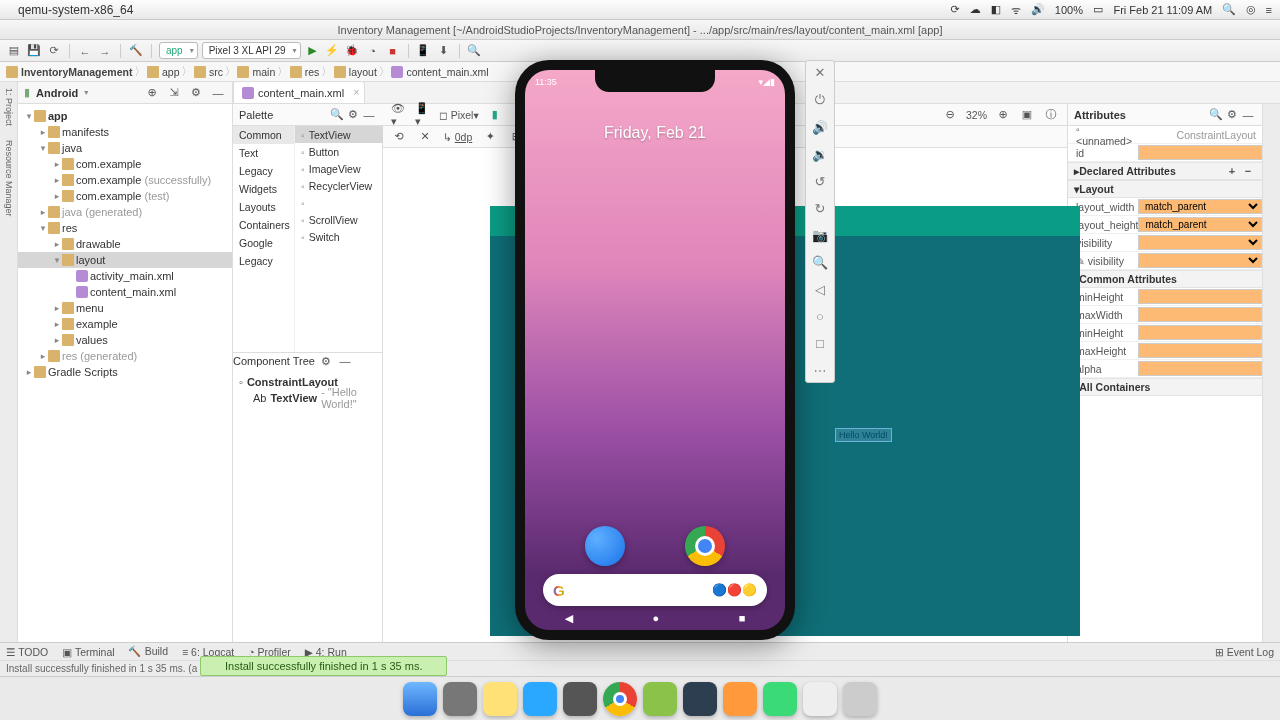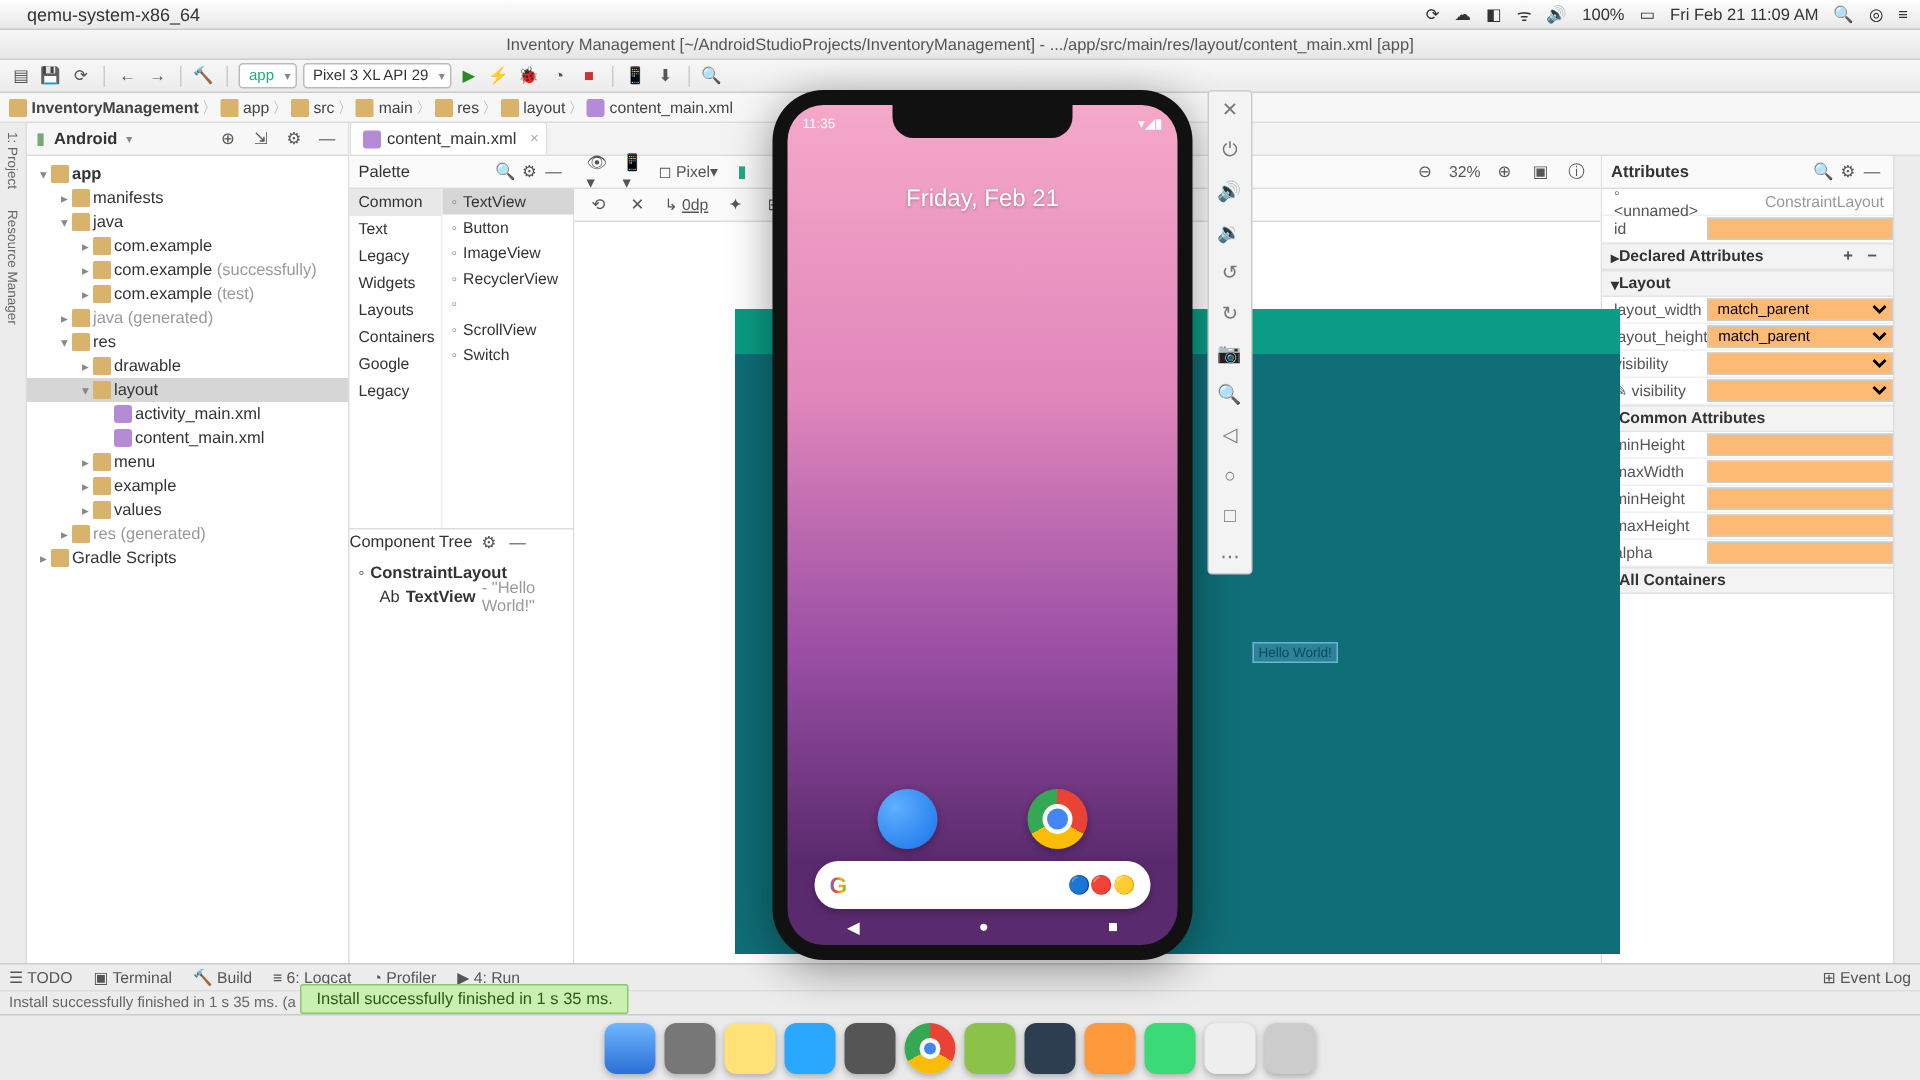--- a/index.html
+++ b/index.html
@@ -94,21 +94,21 @@
 .appicon{width:40px;height:40px;border-radius:50%;box-shadow:0 2px 6px rgba(0,0,0,.3);}
 .msg-icon{background:radial-gradient(circle at 30% 30%,#5eb0ff,#1a73e8);}
 .chrome-icon{background:conic-gradient(#ea4335 0 120deg,#fbbc05 120deg 240deg,#34a853 240deg 360deg);position:relative;}
 .chrome-icon::after{content:"";position:absolute;inset:10px;background:#fff;border-radius:50%;}
 .chrome-icon::before{content:"";position:absolute;inset:13px;background:#4285f4;border-radius:50%;z-index:1;}
 .searchpill{position:absolute;bottom:24px;left:18px;right:18px;height:32px;background:#fff;border-radius:18px;display:flex;align-items:center;padding:0 10px;box-shadow:0 2px 6px rgba(0,0,0,.25);}
 .g-logo{font-weight:bold;font-size:15px;background:linear-gradient(90deg,#4285f4,#ea4335,#fbbc05,#34a853);-webkit-background-clip:text;color:transparent;}
 .navbar{position:absolute;bottom:2px;left:0;right:0;height:20px;display:flex;justify-content:space-around;align-items:center;color:#fff;font-size:11px;}
 .emubar{position:absolute;left:290px;top:0;width:30px;background:#f3f3f3;border:1px solid #ccc;border-radius:3px;display:flex;flex-direction:column;align-items:center;padding:4px 0;gap:12px;}
 .emubar span{color:#777;font-size:13px;cursor:pointer;}
-.toast{position:absolute;left:200px;bottom:44px;background:#c9f0b0;border:1px solid #8bc96a;padding:3px 10px;font-size:11px;color:#2a5a14;border-radius:2px;z-index:40;}
+.toast{position:absolute;left:200px;bottom:44px;background:#c9f0b0;border:1px solid #8bc96a;padding:3px 24px;font-size:11px;color:#2a5a14;border-radius:2px;z-index:40;}
 
 .bottom-tabs{height:18px;background:#ececec;border-top:1px solid #ccc;display:flex;align-items:center;padding:0 6px;gap:14px;font-size:10.5px;color:#555;}
 .bottom-tabs .right{margin-left:auto;display:flex;gap:10px;align-items:center;}
 .statusline{height:16px;background:#ececec;border-top:1px solid #ddd;font-size:10px;color:#666;padding:0 6px;display:flex;align-items:center;}
 .mac-dock{height:44px;background:rgba(230,230,230,.6);display:flex;justify-content:center;align-items:center;gap:6px;border-top:1px solid #ccc;}
 .dockapp{width:34px;height:34px;border-radius:8px;box-shadow:0 2px 4px rgba(0,0,0,.25);}
 </style>
 </head>
 <body>
 

